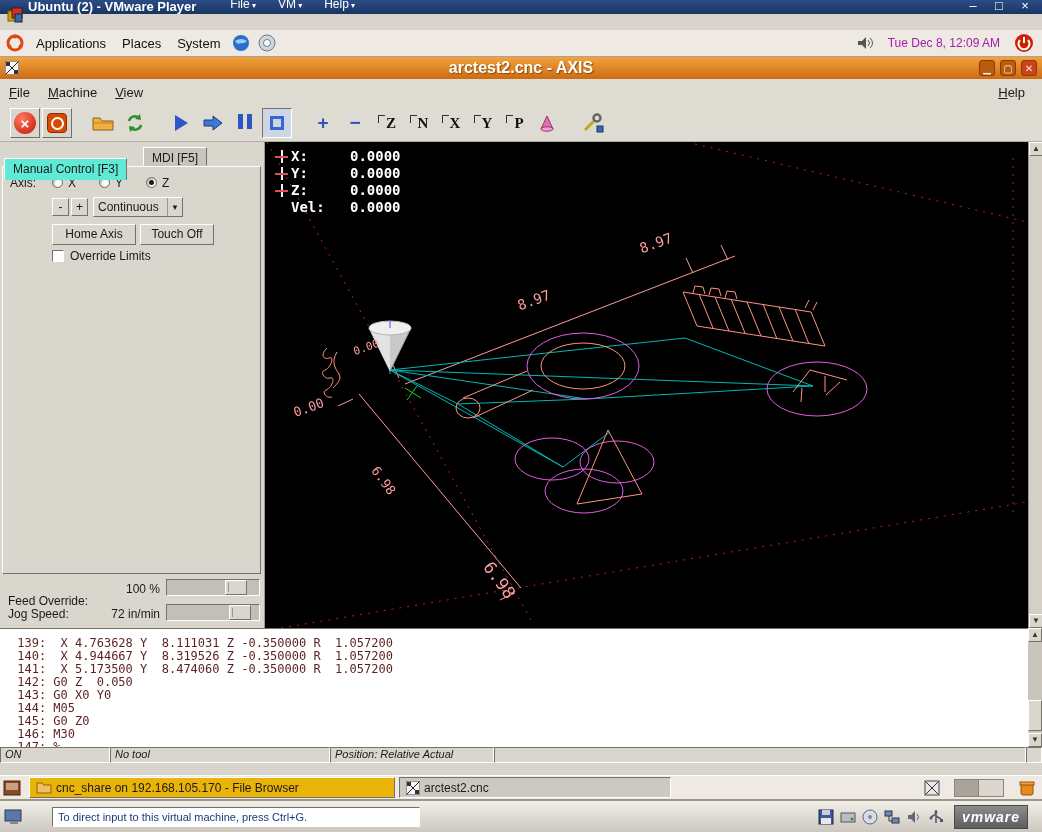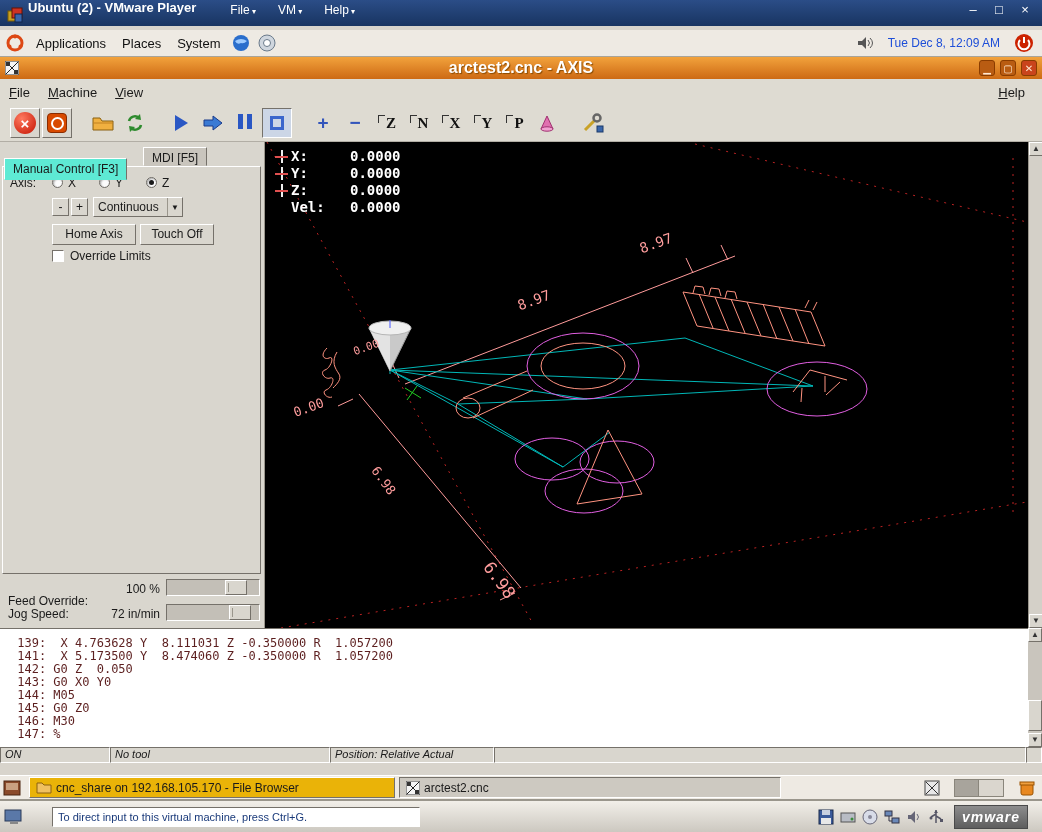--- a/index.html
+++ b/index.html
@@ -2,33 +2,33 @@
 <html><head>
 <meta charset="utf-8">
 <style>
   * { margin:0; padding:0; box-sizing:border-box; }
   html,body { width:1042px; height:832px; }
   body { font-family:"Liberation Sans", sans-serif; font-size:12px; color:#1a1a1a; }
   .screen { position:relative; width:1042px; height:832px; background:#d8d4cc; overflow:hidden; }
   .abs { position:absolute; }
 
   
-  .vm-title { top:0; left:0; width:1042px; height:26px; background:linear-gradient(#2b4d87,#183461); color:#fff; display:flex; align-items:flex-start; }
+  .vm-title { top:0; left:0; width:1042px; height:14px; background:linear-gradient(#2b4d87,#183461); color:#fff; display:flex; align-items:flex-end; }
   .vm-title .ttl { font-weight:bold; font-size:13px; margin-left:8px; }
   .vm-menus { display:flex; margin-left:26px; gap:6px; }
   .vm-menu { padding:3px 8px; font-size:12px; }
   .vm-menu::after { content:" ▾"; font-size:8px; }
   .vm-ctrls { margin-left:auto; display:flex; gap:8px; margin-right:8px; }
   .vm-ctrl { width:18px; height:18px; display:flex; align-items:center; justify-content:center; font-size:13px; }
 
   
   .gpanel { top:30px; left:0; width:1042px; height:27px; background:#eeeae3; border-bottom:1px solid #a8a49a; display:flex; align-items:center; }
   .gmenu { font-size:13px; padding:4px 8px; color:#111; }
   .gicon { margin:0 4px; display:flex; }
-  .gclock { font-size:12px; margin:0 10px; color:#1d4ed8; }
+  .gclock { font-size:12px; margin:0 10px; color:#a21caf; }
   .spacer { flex:1; }
 
   
   .axis-win { top:57px; left:0; width:1042px; height:706px; background:#d9d6ce; }
   .ax-title { top:0; left:0; width:1042px; height:22px; background:linear-gradient(#f2a23c,#cd6a14); display:flex; align-items:center; }
   .ax-title .ttl { position:absolute; left:0; right:0; text-align:center; color:#fff; font-weight:bold; font-size:16px; text-shadow:1px 1px 1px #8a4a00; }
   .ax-btns { margin-left:auto; display:flex; gap:5px; margin-right:5px; z-index:2; }
   .ax-btn { width:16px; height:16px; border-radius:3px; background:#b95c12; border:1px solid #8a3c00; color:#ffe9d2; font-size:10px; display:flex; align-items:center; justify-content:center; }
   .ax-btn.close { background:#c9441c; }
   .ax-icon { width:14px; height:14px; margin-left:5px; z-index:2; }
@@ -387,20 +387,21 @@
       <span class="dim" style="left:214px;top:428px;font-size:17px;transform:rotate(54deg)">6.98</span>
     </div>
 
     <div class="abs vstrip">
       <span class="sb-btn sb-up" style="top:0"></span>
       <span class="sb-btn sb-dn" style="top:472px"></span>
     </div>
 
     <div class="abs gcode">
       <div class="gco"> 139:  X 4.763628 Y  8.111031 Z -0.350000 R  1.057200</div>
+      <div class="gco"> 140:  X 4.944667 Y  8.319526 Z -0.350000 R  1.057200</div>
       <div class="gco"> 141:  X 5.173500 Y  8.474060 Z -0.350000 R  1.057200</div>
       <div class="gco"> 142: G0 Z  0.050</div>
       <div class="gco"> 143: G0 X0 Y0</div>
       <div class="gco"> 144: M05</div>
       <div class="gco"> 145: G0 Z0</div>
       <div class="gco"> 146: M30</div>
       <div class="gco"> 147: %</div>
     </div>
     <div class="abs gsb">
       <span class="sb-btn sb-up" style="top:0"></span>
@@ -423,21 +424,21 @@
           <rect x="1" y="2" width="16" height="14" fill="#8a4a2a" stroke="#4a2410"></rect>
           <rect x="3" y="4" width="12" height="7" fill="#c9a080"></rect>
         </svg>
     </span>
     <span class="task-btn" style="width:366px">
       <svg width="16" height="13">
           <path d="M1,12 L1,2 L6,2 L8,4 L15,4 L15,12 Z" fill="#f0c060" stroke="#8a6010"></path>
         </svg>
       <span>cnc_share on 192.168.105.170 - File Browser</span>
     </span>
-    <span class="task-btn pressed" style="width:382px">
+    <span class="task-btn pressed" style="width:272px">
       <svg width="14" height="14">
           <rect x="0" y="0" width="14" height="14" fill="#f5f5f5" stroke="#333"></rect>
           <path d="M1,1 L13,13 M13,1 L1,13" stroke="#222"></path>
           <rect x="1" y="1" width="4" height="4" fill="#333"></rect>
           <rect x="9" y="9" width="4" height="4" fill="#333"></rect>
         </svg>
       <span>arctest2.cnc</span>
     </span>
     <span class="spacer"></span>
     <span class="gicon">

